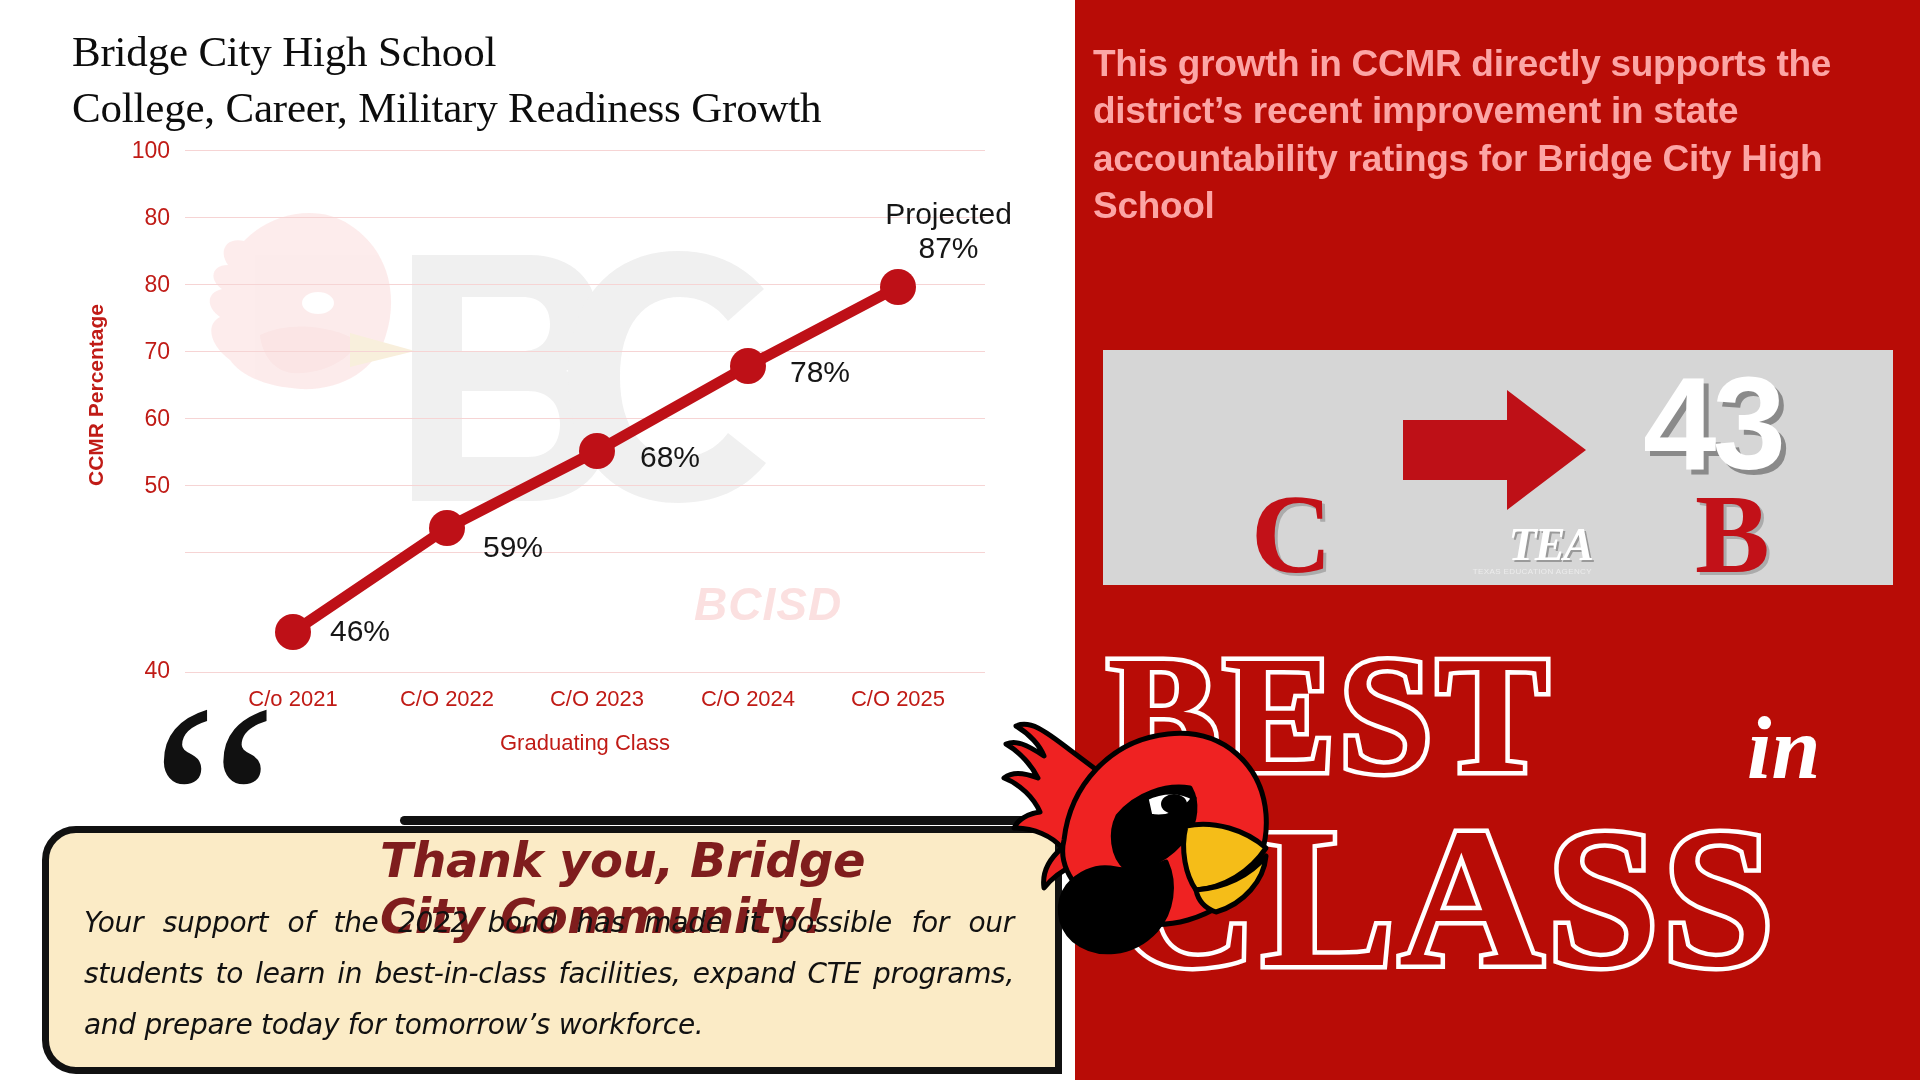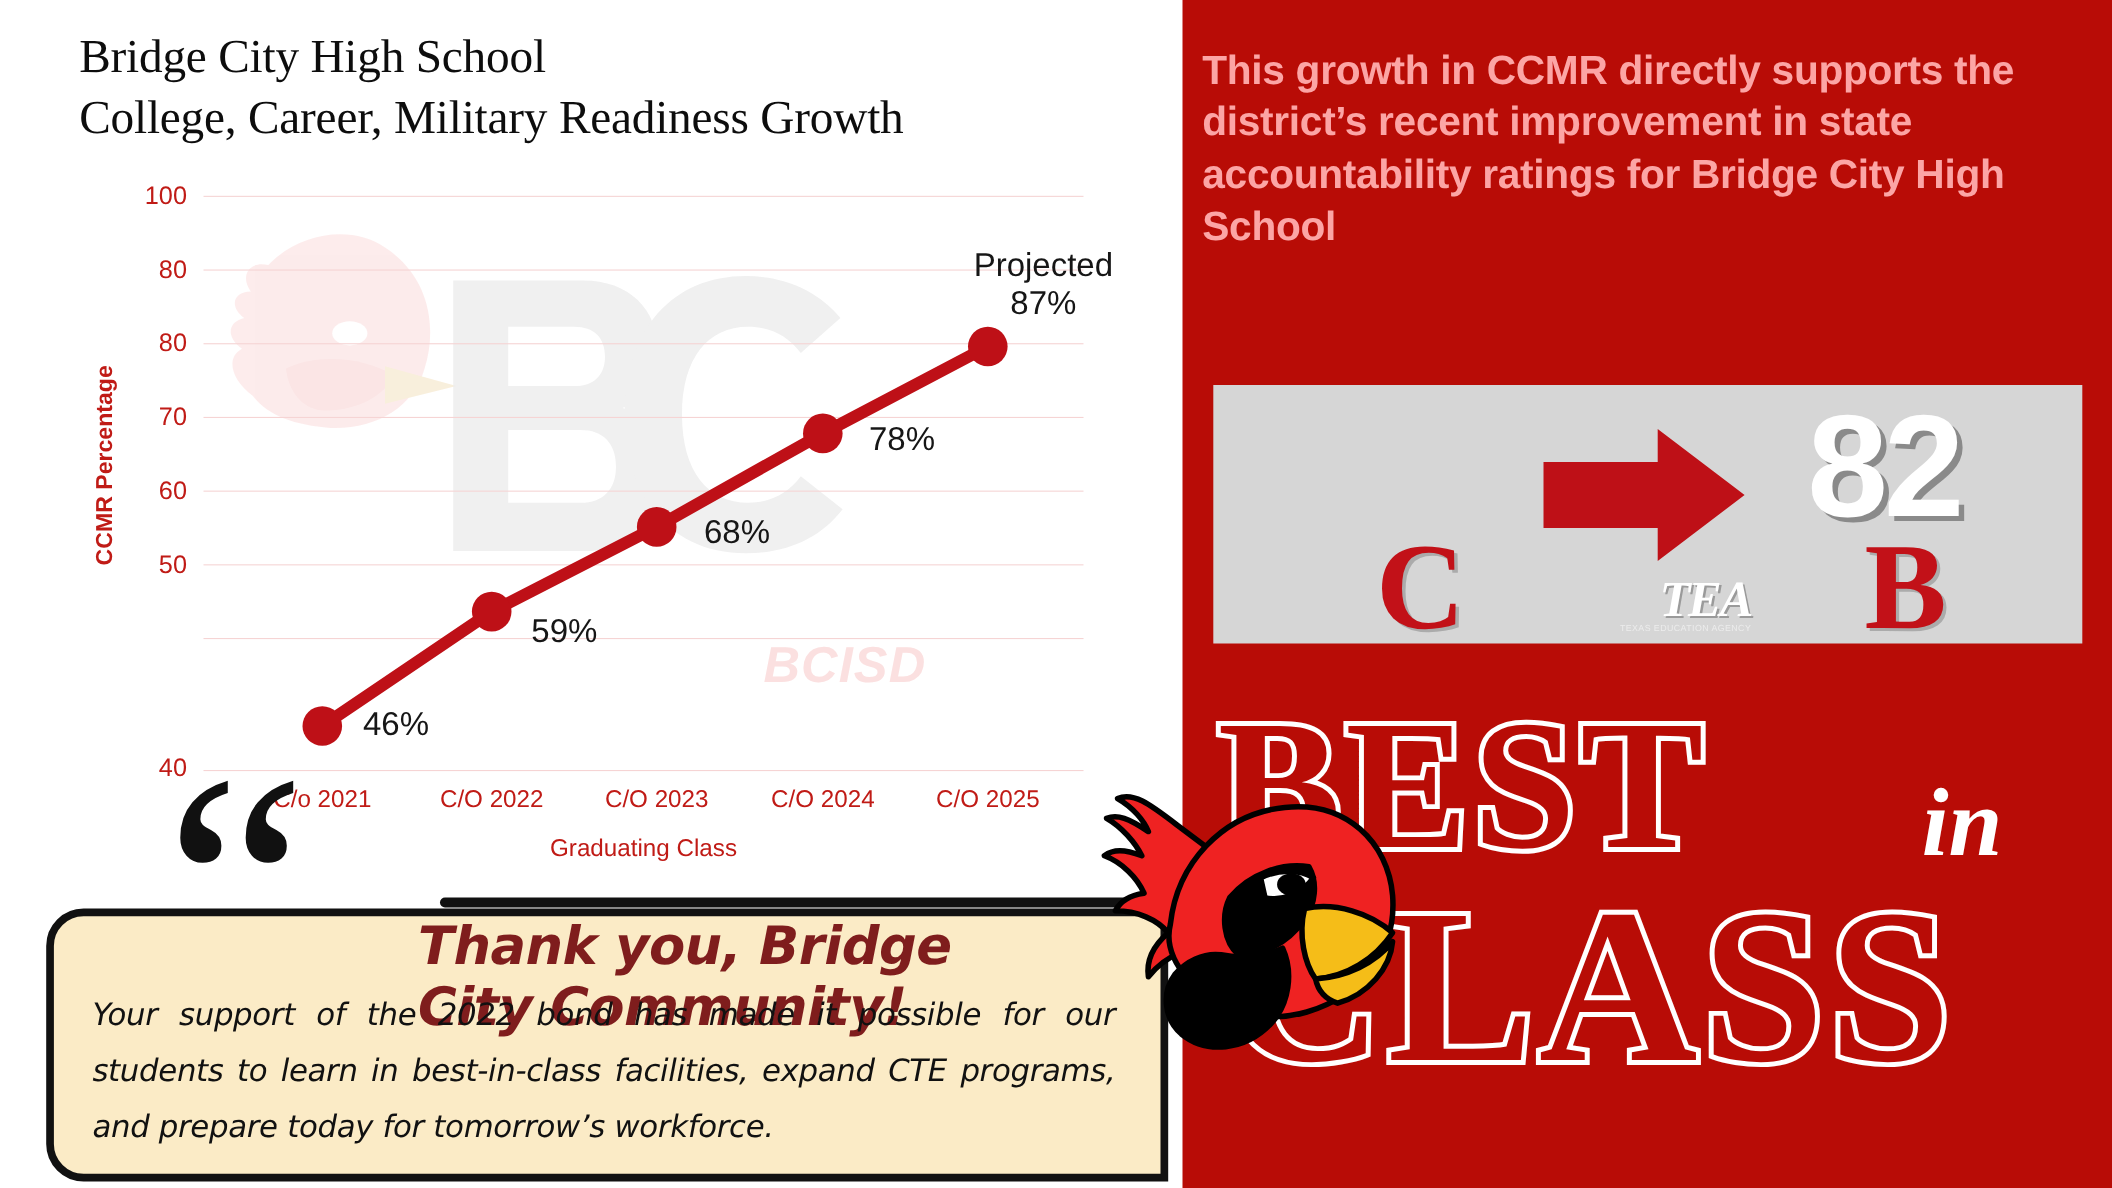--- a/index.html
+++ b/index.html
@@ -29,21 +29,21 @@
     opacity:1; pointer-events:none;
   }
   #wm-bcisd {
     position:absolute; left:494px; top:392px;
     font-family:"Liberation Sans", sans-serif;
     font-size:46px; font-weight:bold; font-style:italic;
     color:#fbe0e0; letter-spacing:1px;
   }
 
   
-  #chart-area { position:absolute; left:0; top:0; width:1075px; height:790px;margin-top:28px; }
+  #chart-area { position:absolute; left:0; top:0; width:1075px; height:790px; }
   .ytick {
     position:absolute; right:0; transform:translateY(-50%);
     font-size:23px; color:#c01b16; font-family:"Liberation Sans", sans-serif;
     text-align:right; width:60px;
   }
   #ytick-wrap { position:absolute; left:110px; top:0; width:60px; height:790px; }
   .gridline {
     position:absolute; left:185px; width:800px; height:1px;
     background:#f6d4d4;
   }
@@ -265,21 +265,21 @@
 
       <svg id="arrow-svg" viewBox="0 0 185 125">
         <path d="M0 32 L104 32 L104 2 L183 62 L104 122 L104 92 L0 92 Z" fill="#be1017"></path>
       </svg>
 
       <div id="tea-logo">
         <div id="tea-text">TEA</div>
         <div id="tea-sub">TEXAS EDUCATION AGENCY</div>
       </div>
 
-      <div class="grade-num" style="left:540px;">82</div>
+      <div class="grade-num" style="left:540px;">43</div>
       <div class="grade-letter" style="left:592px;">B</div>
     </div>
 
     <div id="bic">
       <div class="bic-word" id="bic-best">BEST</div>
       <div id="bic-in">in</div>
       <div class="bic-word" id="bic-class">CLASS</div>
     </div>
   </div>
 

